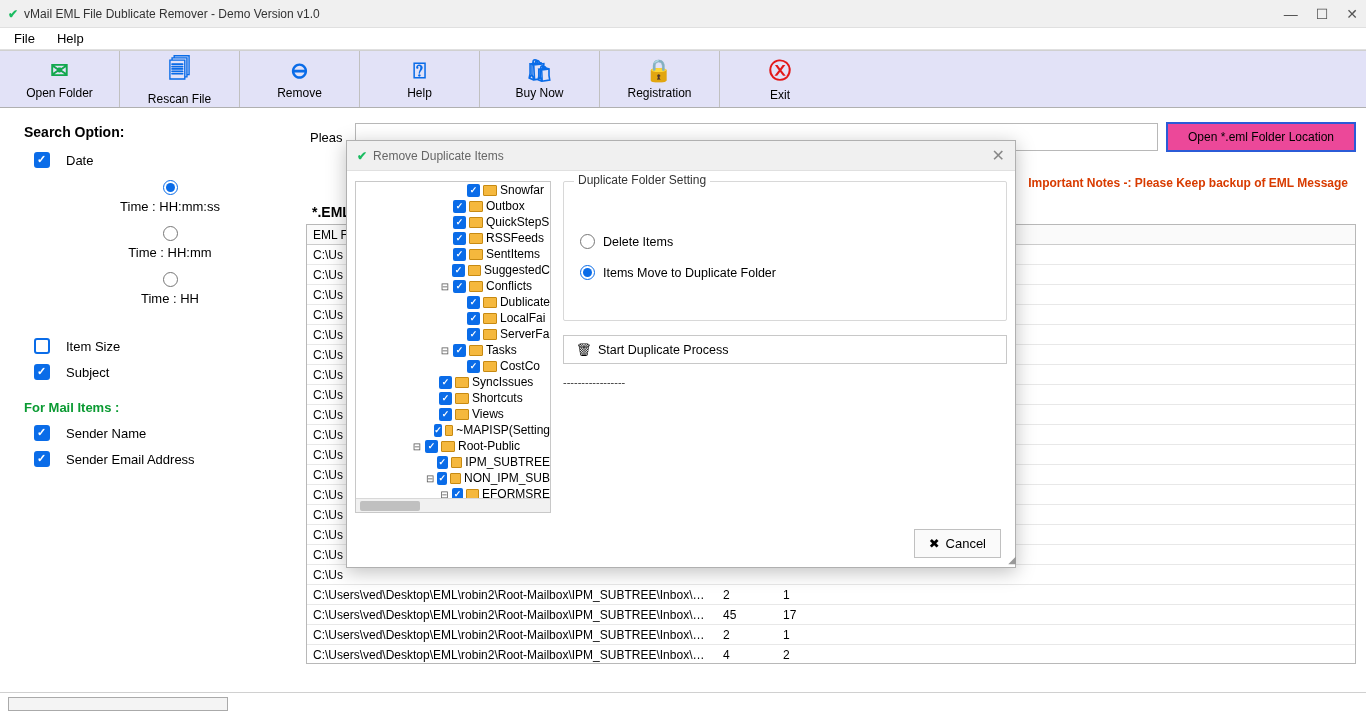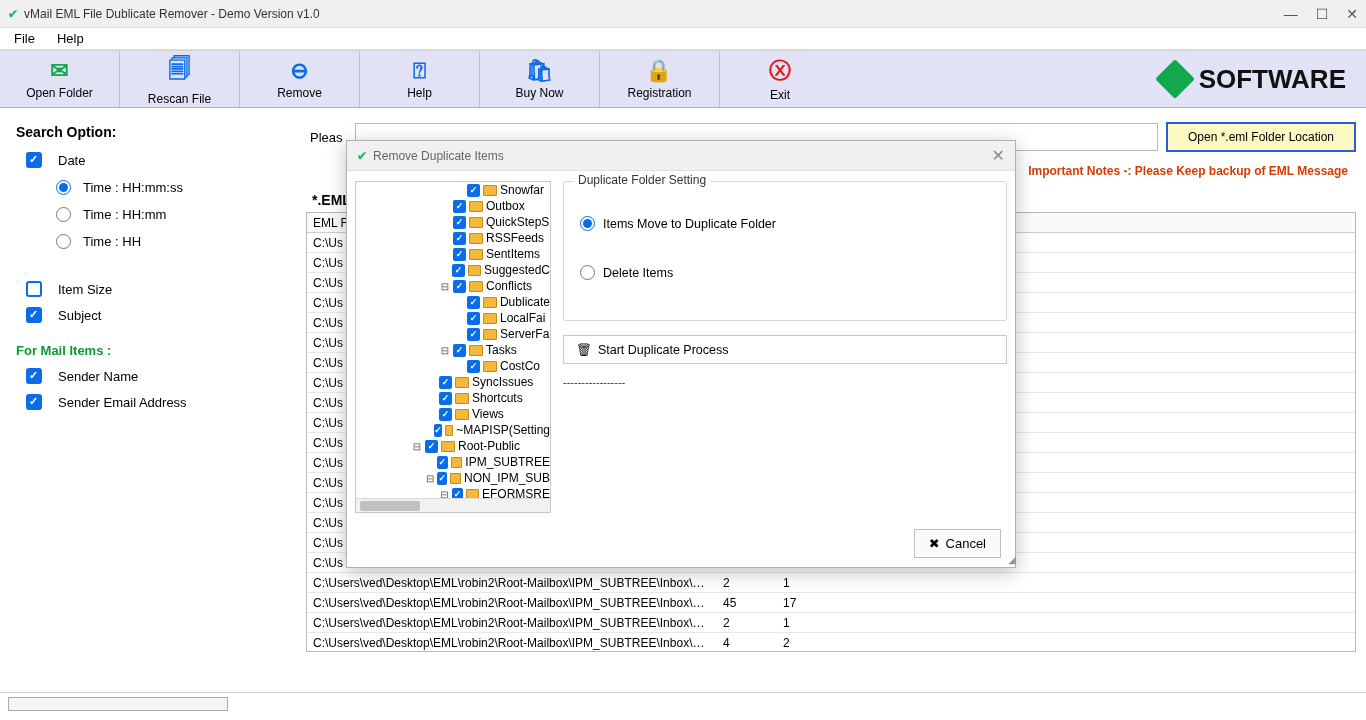--- a/index.html
+++ b/index.html
@@ -7,35 +7,35 @@
 .titlebar { height:28px; background:#f0f0f0; display:flex; align-items:center; padding:0 8px; font-size:12px; color:#333; border-bottom:1px solid #e0e0e0; }
 .titlebar .title-icon { color:#1abc60; margin-right:6px; font-weight:bold; }
 .titlebar .window-controls { margin-left:auto; display:flex; gap:18px; color:#555; font-size:14px;}
 .menubar { height:22px; display:flex; align-items:center; gap:22px; padding:0 14px; font-size:13px; color:#000; border-bottom:1px solid #e0e0e0;}
 .toolbar { height:58px; background:#e2e2f7; border-top:1px solid #d0d0d0; border-bottom:1px solid #b0b0b0; display:flex; align-items:stretch; }
 .toolbar-btn { width:120px; display:flex; flex-direction:column; align-items:center; justify-content:center; gap:2px; font-size:12px; color:#000; border-right:1px solid #c0c0c0; cursor:pointer;}
 .toolbar-btn .tb-icon { font-size:22px; font-weight:bold; }
 .logo { margin-left:auto; display:flex; align-items:center; padding:0 20px; font-size:26px; font-weight:800; color:#111; }
 .logo .diamond { width:28px; height:28px; background:#13a84e; transform:rotate(45deg); margin-right:10px; border-radius:2px; }
 .content { display:flex; height:calc(100% - 28px - 22px - 58px - 28px); }
-.sidebar { width:300px; padding:16px 16px; }
+.sidebar { width:300px; padding:16px 24px; }
 .sidebar h4 { font-size:14px; font-weight:bold; color:#000; margin-bottom:12px; }
 .chk-row { display:flex; align-items:center; gap:16px; margin:10px 0 10px 10px; font-size:13px; }
-.sub-radio { display:flex; align-items:flex-start; gap:12px; margin:12px 0 12px 40px; font-size:13px; }
+.sub-radio { display:flex; align-items:center; gap:4px; margin:12px 0 12px 40px; font-size:13px;flex-direction:column; }
 input[type=checkbox].blue { appearance:none; width:16px; height:16px; border:2px solid #0a6ce8; border-radius:3px; background:#0a6ce8; position:relative; cursor:pointer;}
 input[type=checkbox].blue::after{content:"✓"; color:#fff; font-size:11px; position:absolute; top:-1px; left:1px; font-weight:bold;}
 input[type=checkbox].blue:not(:checked){ background:#fff; }
 input[type=checkbox].blue:not(:checked)::after{content:"";}
 input[type=radio].blue { accent-color:#0a6ce8; width:15px; height:15px;}
 .mail-heading { color:#0a9a32; font-size:13px; font-weight:bold; margin:20px 0 10px 0;}
 .main { flex:1; padding:14px 10px 6px 6px; min-width:0;}
-.path-row { display:flex; align-items:center; gap:8px; margin-bottom:8px;}
+.path-row { display:flex; align-items:center; gap:8px; margin-bottom:20px;}
 .path-label { font-size:13px; padding:4px; }
 .path-box { flex:1; border:1px solid #b8b8b8; background:#fff; height:28px; font-size:13px; padding:3px 6px; min-width:0;}
-.open-btn { width:190px; height:30px; background:#fef9c3; border:2px solid #2b5bd7; color:#000; font-size:12px; cursor:pointer;}
+.open-btn { width:190px; height:30px; background:#ec4899; border:2px solid #2b5bd7; color:#000; font-size:12px; cursor:pointer;}
 .file-heading { font-size:14px; font-weight:bold; margin:8px 0 4px 6px; }
 .file-table { border:1px solid #b8b8b8; background:#fff; height:440px; overflow:hidden;}
 .ft-row { display:flex; border-bottom:1px solid #e8e8e8; font-size:12px; height:20px; align-items:center;}
 .ft-row.header { background:#fafafa; font-size:12px; border-bottom:1px solid #ccc;}
 .ft-c1 { flex:0 0 410px; padding:0 6px; overflow:hidden; white-space:nowrap; text-overflow:ellipsis;}
 .ft-c2, .ft-c3 { flex:0 0 60px; padding:0 6px; }
 .note { color:#d83b00; font-size:12px; font-weight:bold; text-align:right; padding:4px 8px 6px 0;}
 .statusbar { height:28px; border-top:1px solid #d0d0d0; padding:4px 8px;}
 .status-box { width:220px; height:14px; border:1px solid #aaa; background:#f4f4f4;}
 
@@ -103,24 +103,20 @@
     <span>Buy Now</span>
   </div>
   <div class="toolbar-btn">
     <span class="tb-icon" style="color:#0a6ce8">🔒</span>
     <span>Registration</span>
   </div>
   <div class="toolbar-btn" style="border-right:none">
     <span class="tb-icon" style="color:#e31818">ⓧ</span>
     <span>Exit</span>
   </div>
-  <div class="logo">
-    <span class="diamond"></span>
-    <span>SOFTWARE</span>
-  </div>
 </div>
 
 <div class="content">
 
   <div class="sidebar">
     <h4>Search Option:</h4>
     <div class="chk-row">
       <input type="checkbox" class="blue" checked="" style="">
       <span>Date</span>
     </div>
@@ -414,27 +410,27 @@
             <span>EFORMSRE</span>
           </div>
         </div>
       <div class="tree-scroll">
           <div class="thumb"></div>
         </div>
     </div>
     <div class="right-pane">
       <div class="dup-group">
         <span class="legend">Duplicate Folder Setting</span>
+        <div class="rd-row" style="margin-top:34px">
+          <input type="radio" class="blue" name="dup" style="">
+          <span>Delete Items</span>
+        </div>
         <div class="rd-row">
           <input type="radio" class="blue" name="dup" checked="" style="">
           <span>Items Move to Duplicate Folder</span>
-        </div>
-        <div class="rd-row" style="margin-top:34px">
-          <input type="radio" class="blue" name="dup" style="">
-          <span>Delete Items</span>
         </div>
       </div>
       <button class="start-btn">
         <span>🗑</span>
         <span>Start Duplicate Process</span>
       </button>
       <div class="dashes">-----------------</div>
     </div>
   </div>
   <div class="modal-footer">

